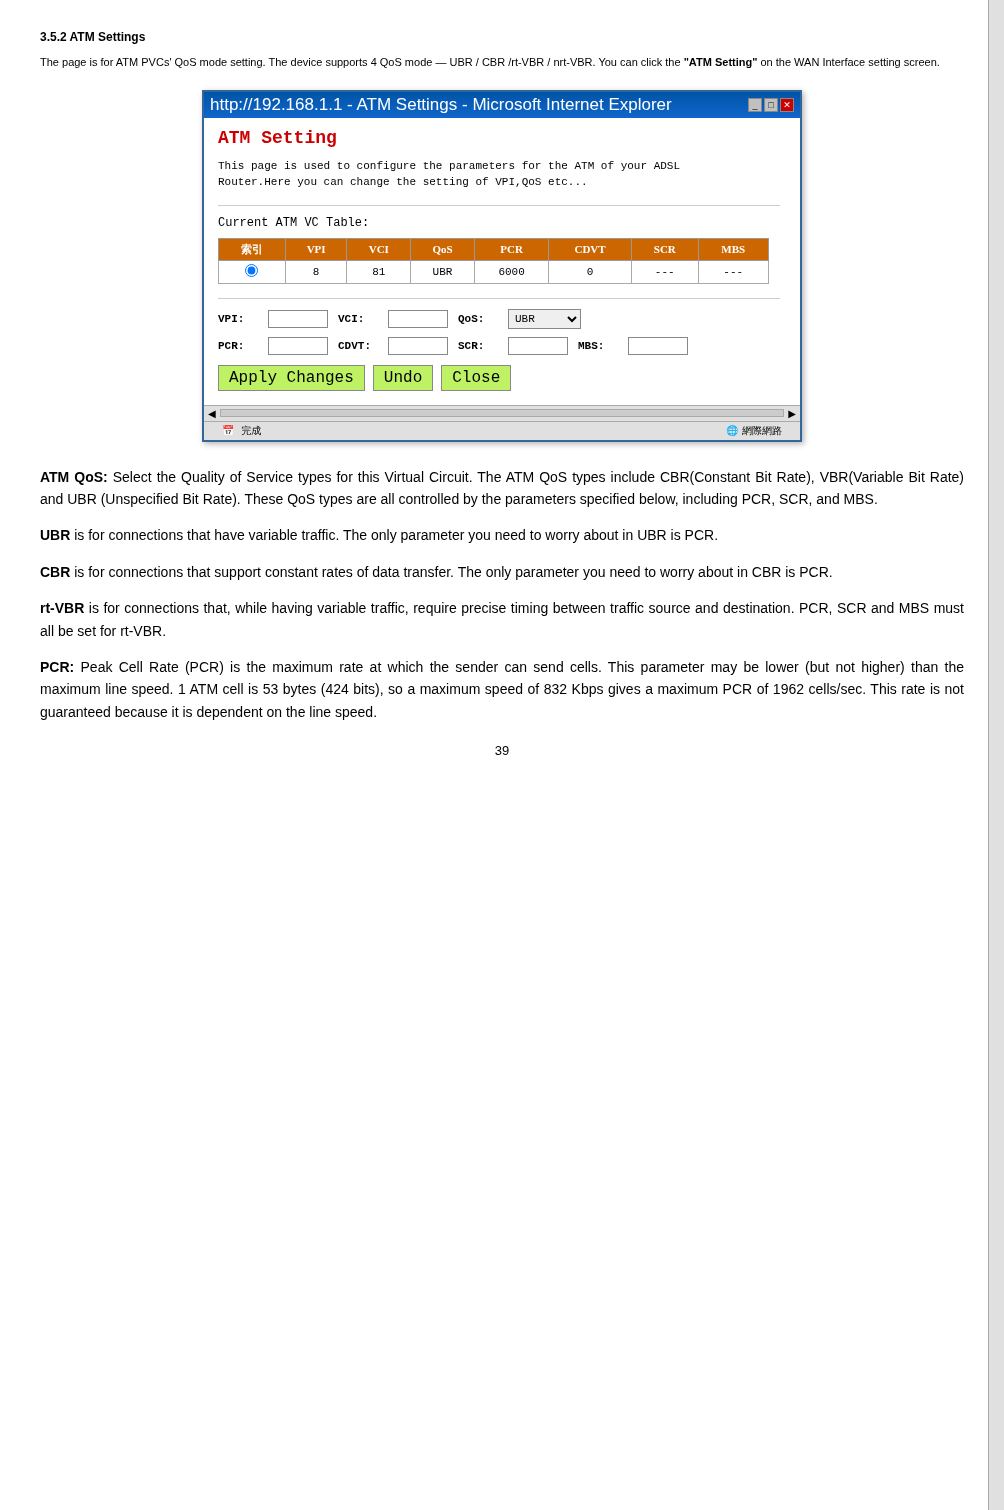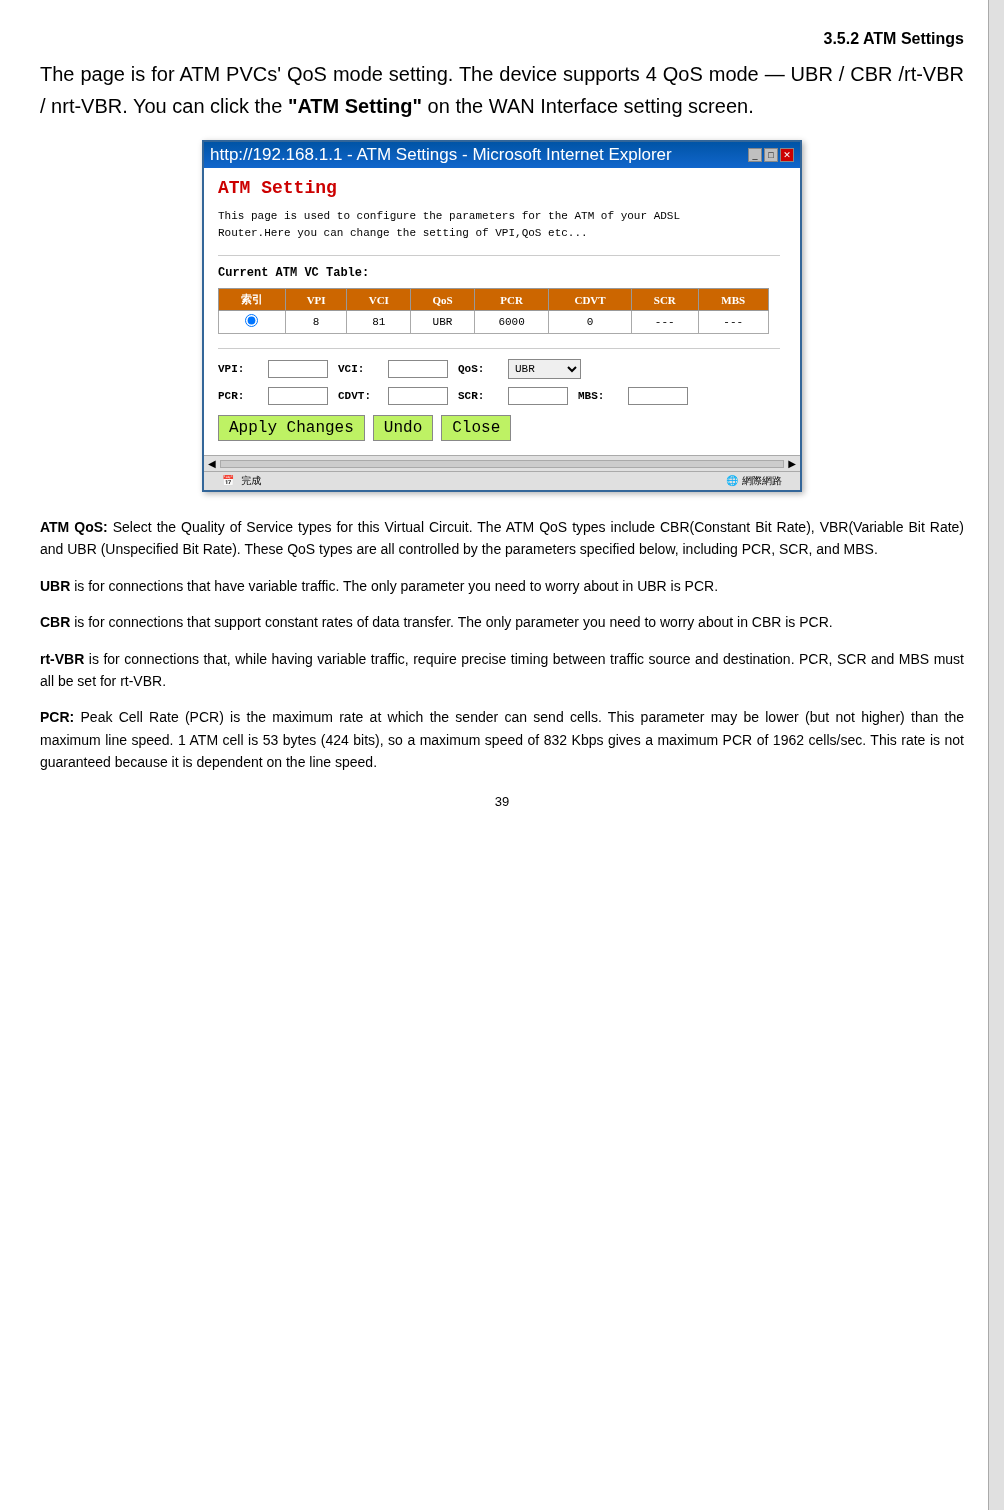--- a/index.html
+++ b/index.html
@@ -6,27 +6,26 @@
     body {
       font-family: Arial, sans-serif;
       font-size: 14px;
       background: #fff;
       color: #000;
       width: 1004px;
       min-height: 1510px;
       padding: 30px 40px 40px 40px;
     }
     h2 {
-      font-size: 16px;
+      font-size: 12px;
       font-weight: bold;
       margin-bottom: 10px;
-      text-align: right;
     }
     .intro-text {
-      font-size: 20px;
+      font-size: 11px;
       line-height: 1.6;
       margin-bottom: 18px;
       text-align: justify;
     }
     .browser-window {
       border: 2px solid #336699;
       width: 600px;
       margin: 0 auto 24px auto;
       background: #fff;
       box-shadow: 2px 2px 6px rgba(0,0,0,0.3);
@@ -83,21 +82,21 @@
     .atm-desc {
       font-family: 'Courier New', monospace;
       font-size: 11px;
       color: #000;
       margin-bottom: 14px;
       line-height: 1.5;
     }
     .section-label {
       font-family: 'Courier New', monospace;
       font-size: 12px;
-      font-weight: bold;
+      font-weight: normal;
       margin-bottom: 8px;
     }
     .atm-table {
       border-collapse: collapse;
       width: 98%;
       margin-bottom: 14px;
       font-family: 'Courier New', monospace;
       font-size: 11px;
     }
     .atm-table th {

